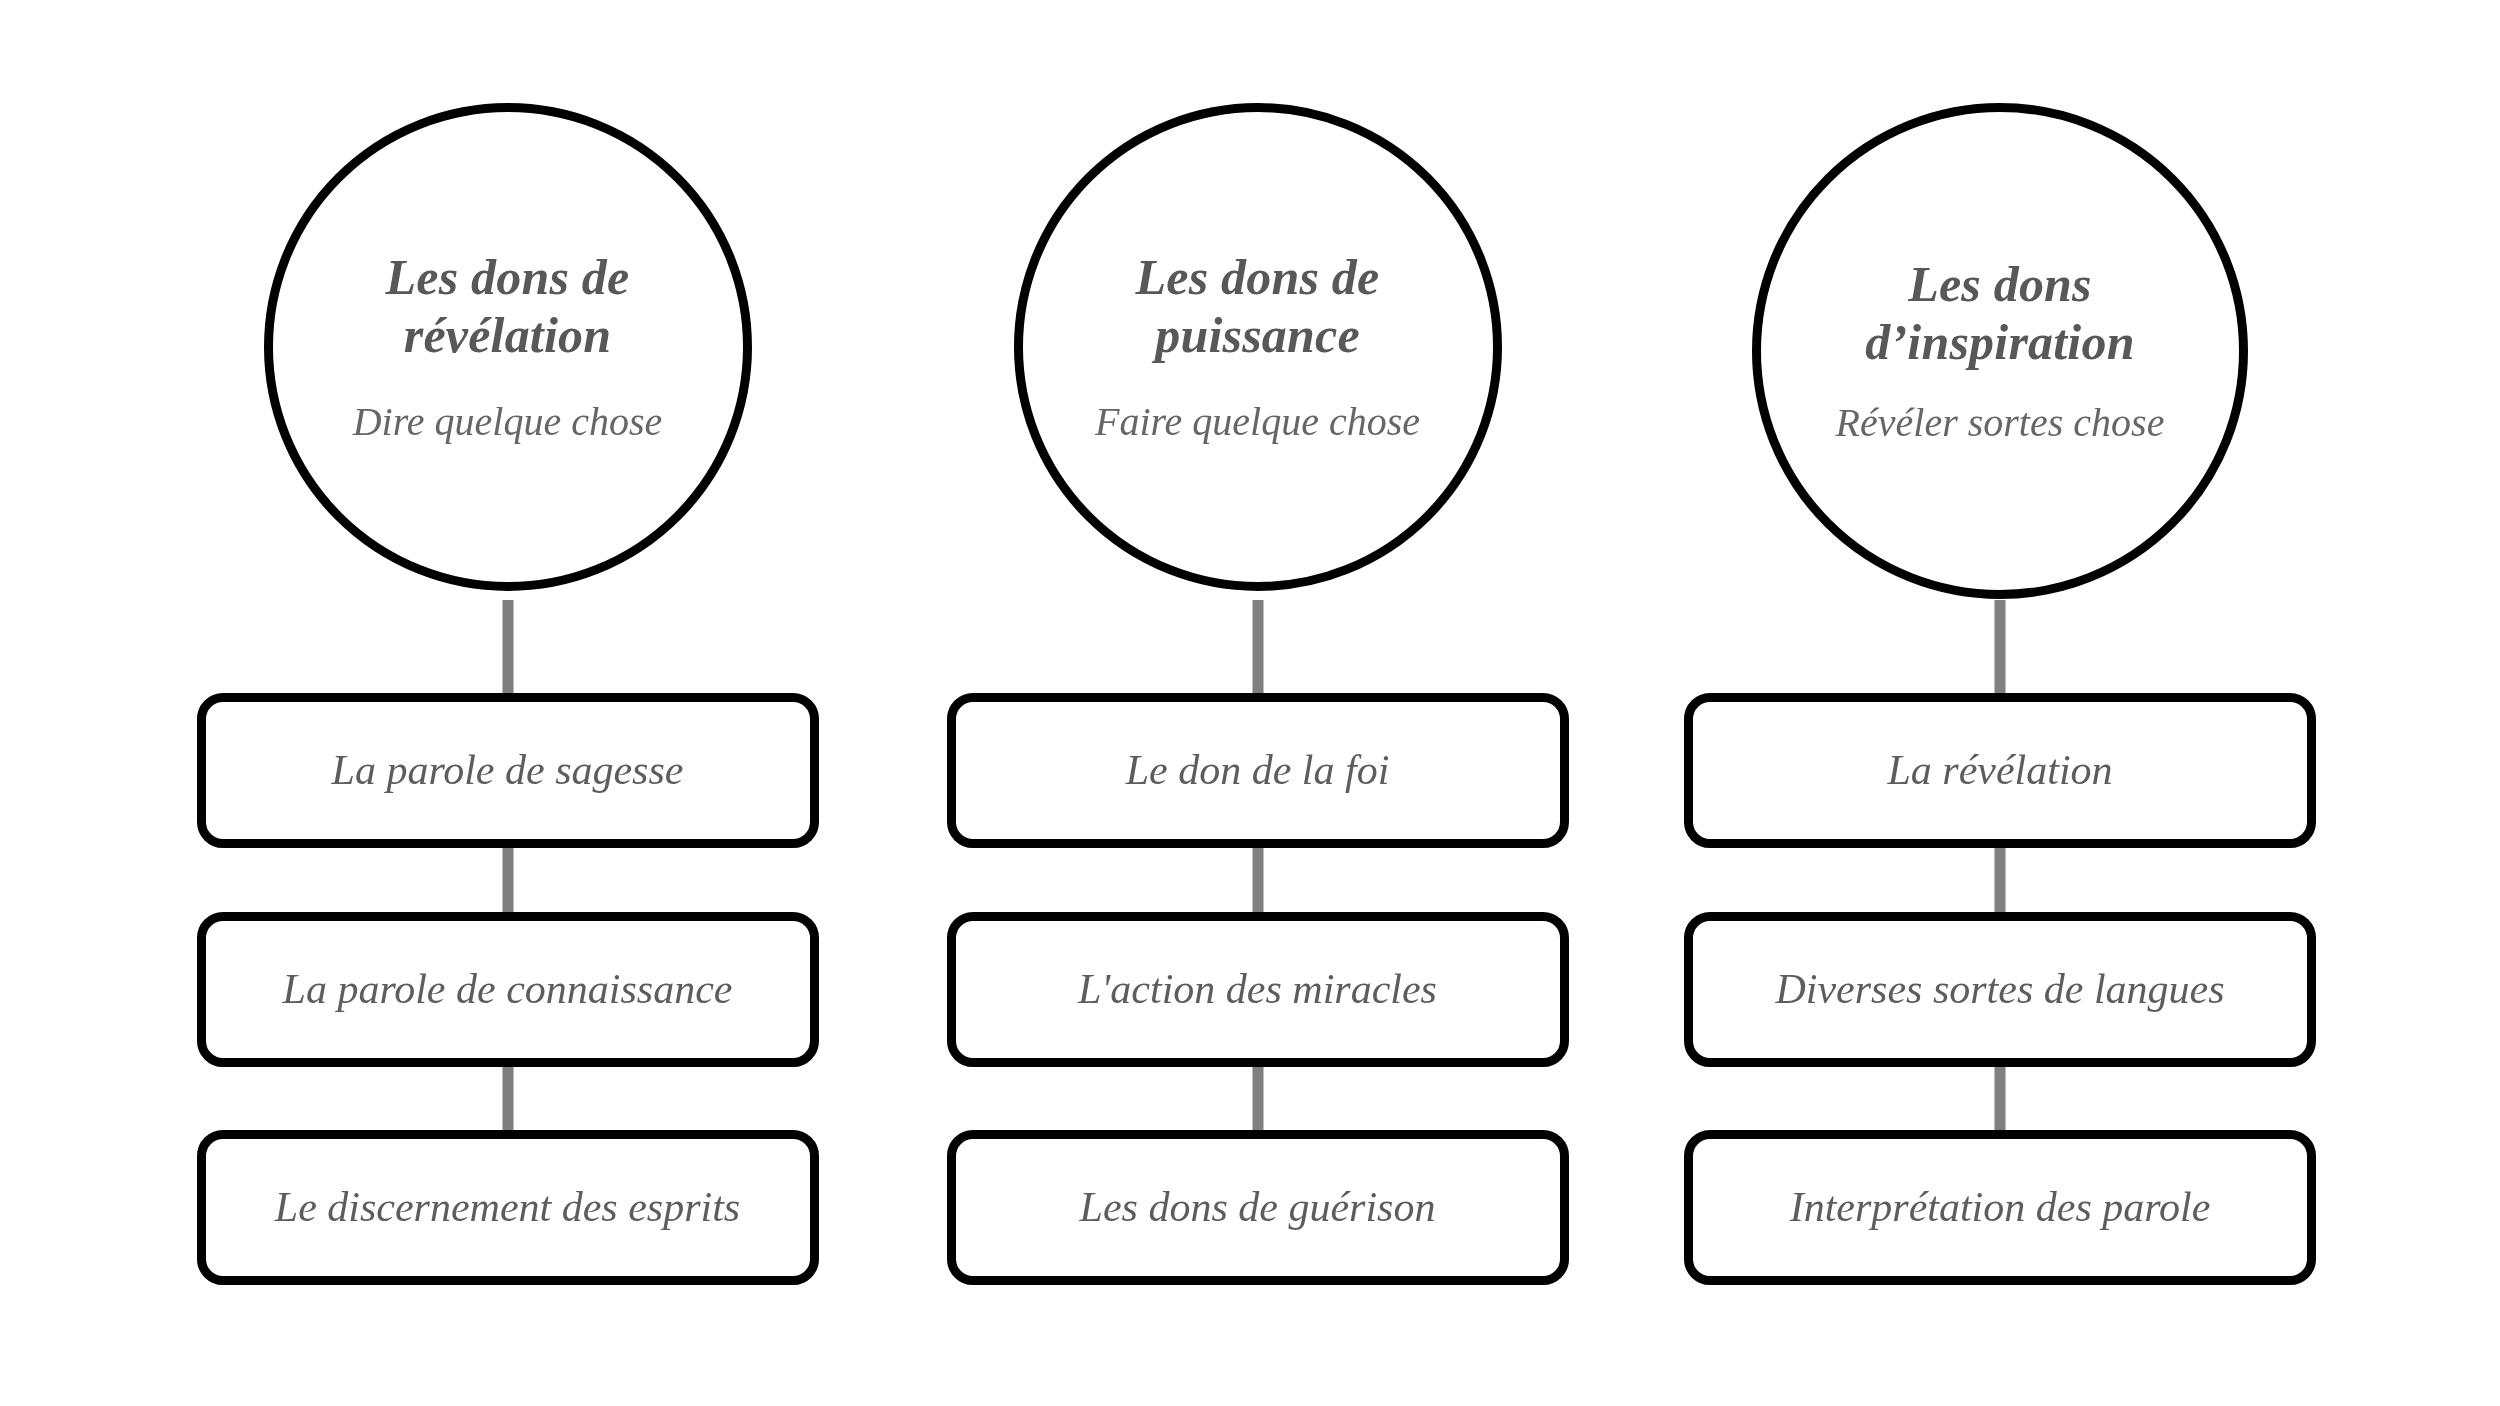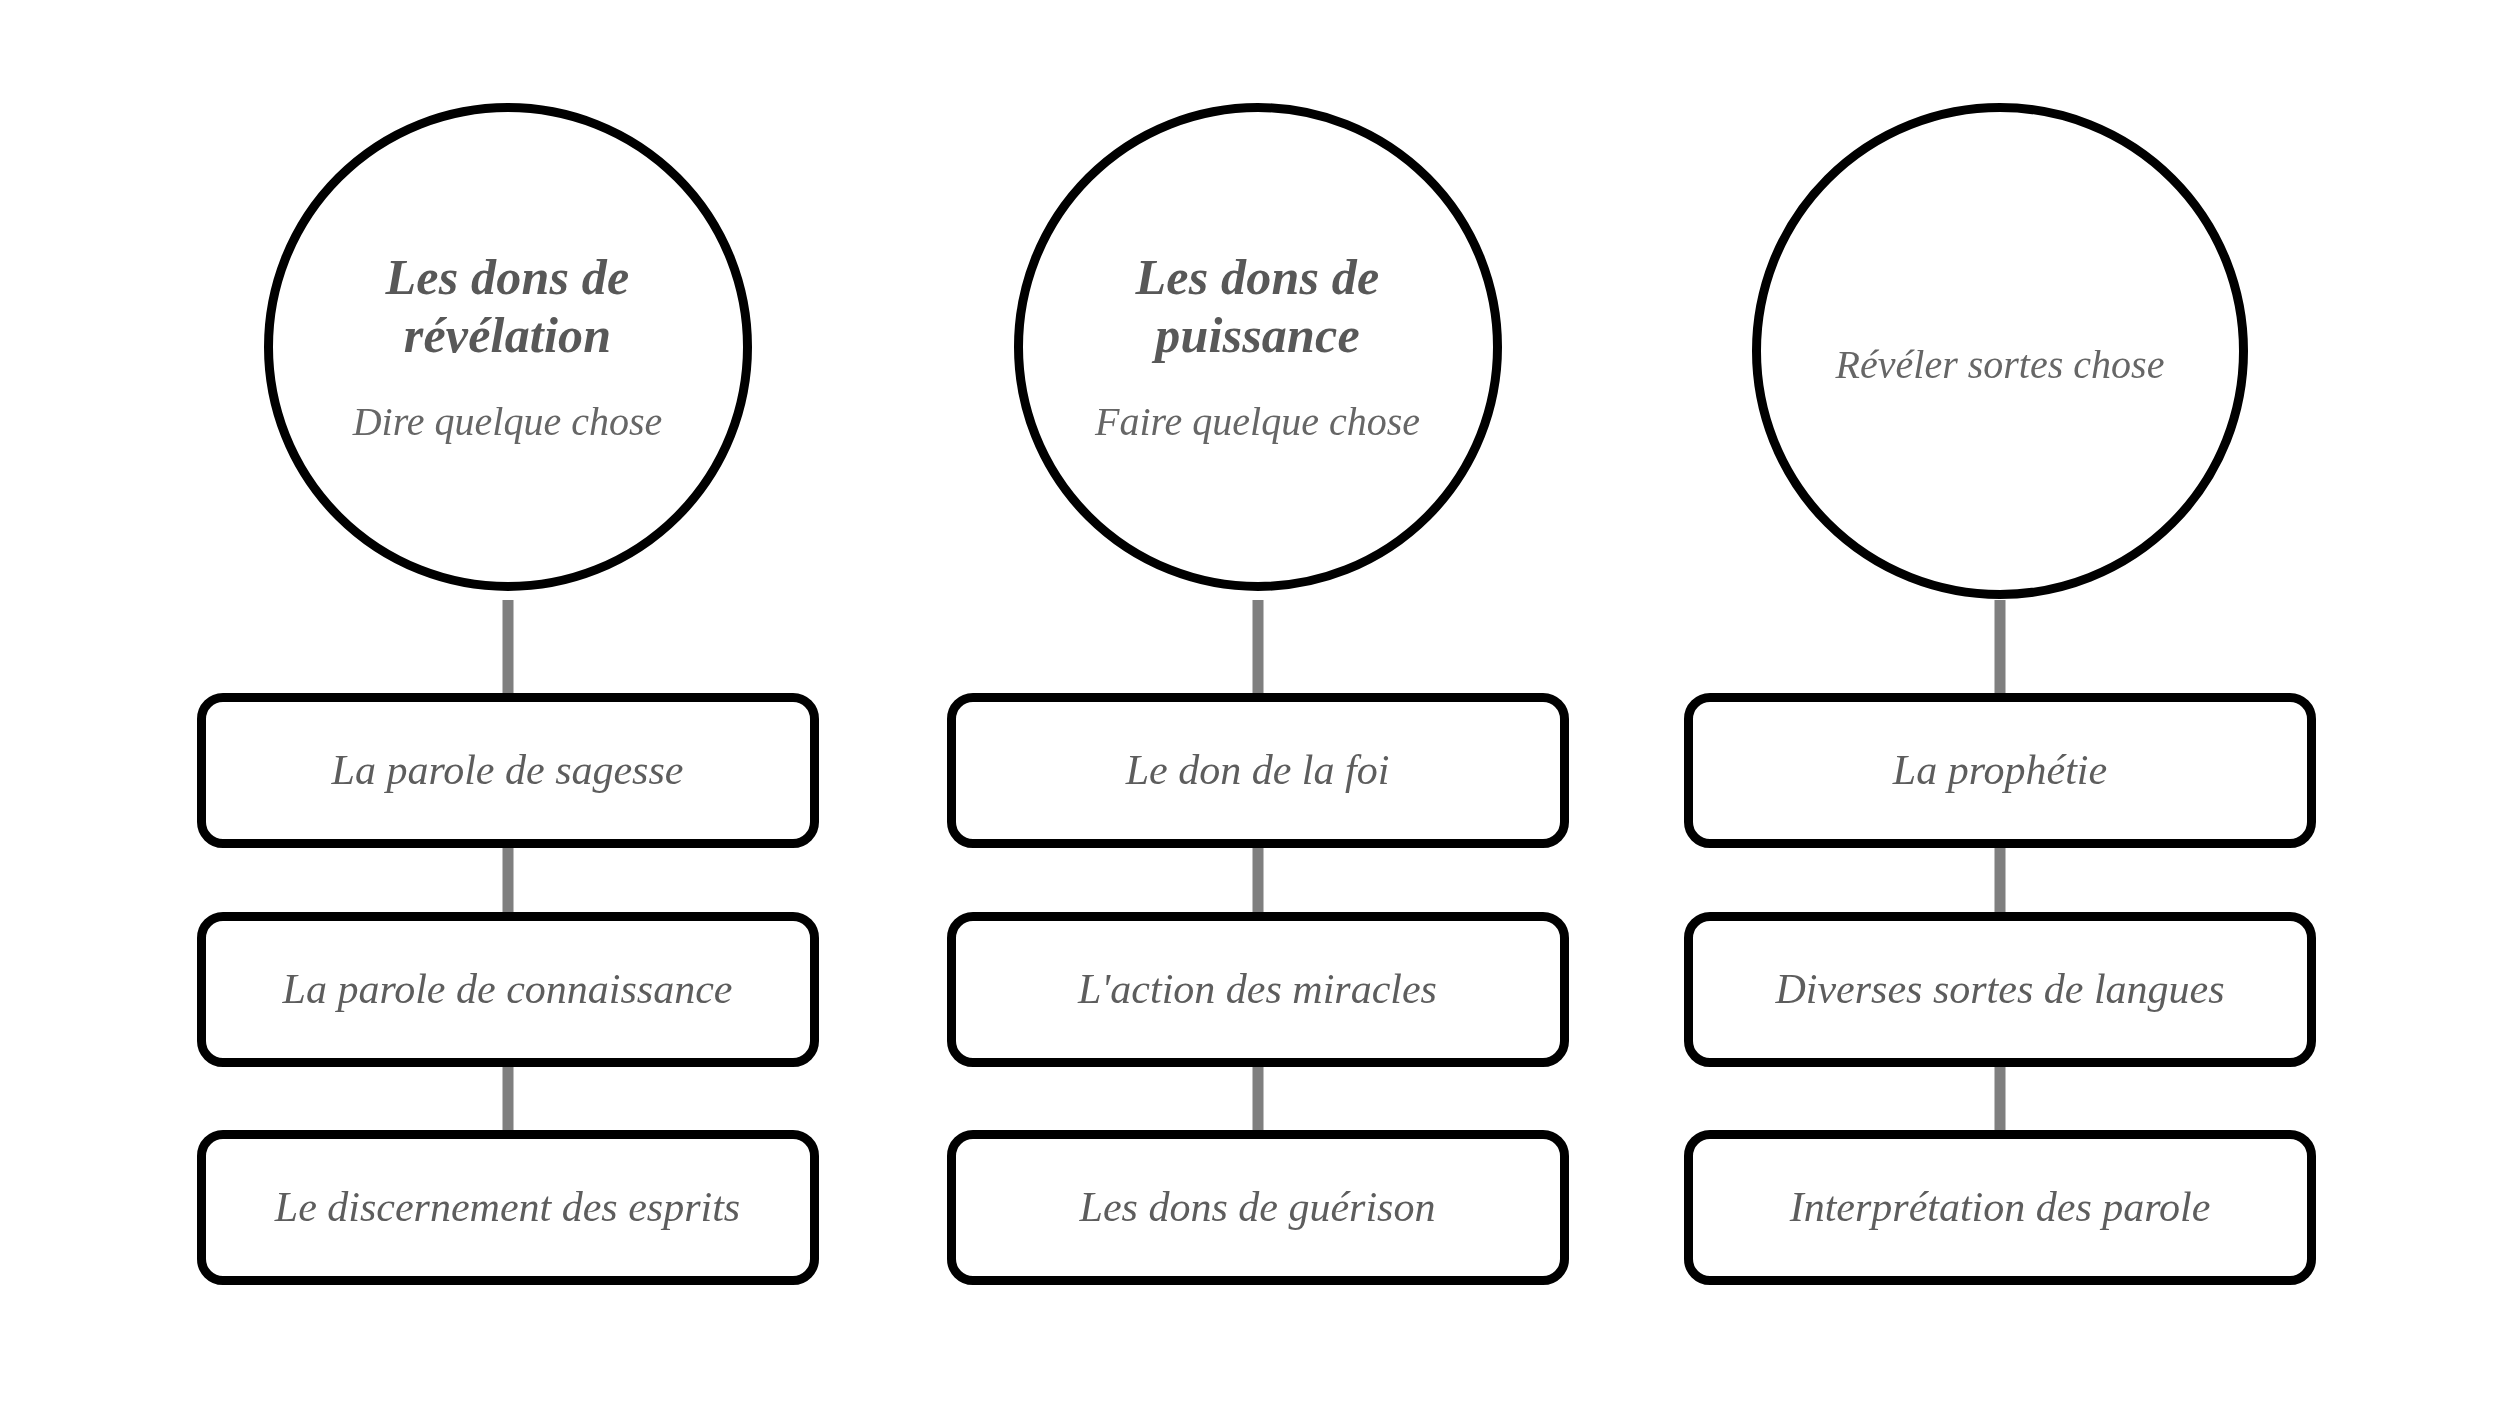--- a/index.html
+++ b/index.html
@@ -169,30 +169,31 @@
     </div>
     <div class="box box-3">
       <span class="box-label">Les dons de guérison</span>
     </div>
   </div>
 
   <div class="column col-3">
 
     <div class="circle-wrap">
       <div class="circle">
+        <div class="circle-title">Les dons d’inspiration</div>
         <div class="circle-sub">Révéler sortes chose</div>
       </div>
     </div>
 
     <div class="connector connector-stem"></div>
     <div class="connector connector-gap-1"></div>
     <div class="connector connector-gap-2"></div>
 
     <div class="box box-1">
-      <span class="box-label">La prophétie</span>
+      <span class="box-label">La révélation</span>
     </div>
     <div class="box box-2">
       <span class="box-label">Diverses sortes de langues</span>
     </div>
     <div class="box box-3">
       <span class="box-label">Interprétation des parole</span>
     </div>
   </div>
 
 </div>

